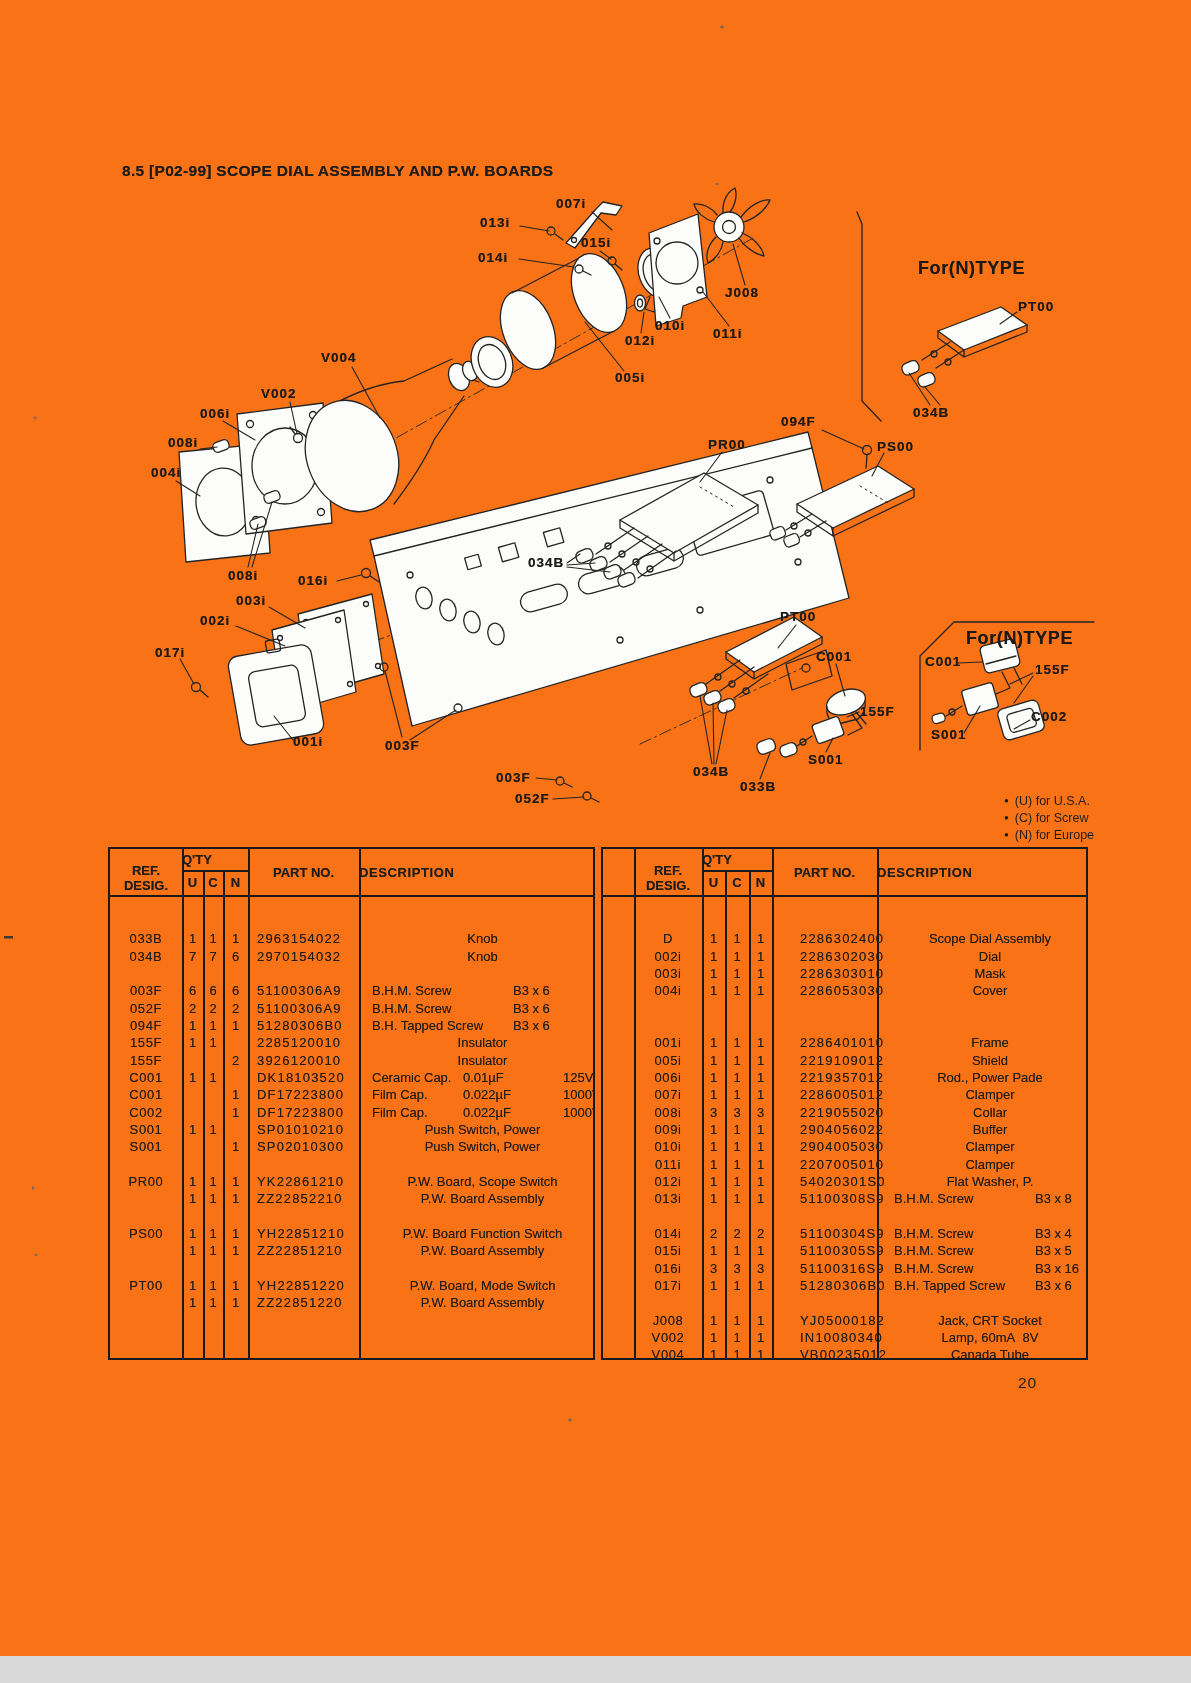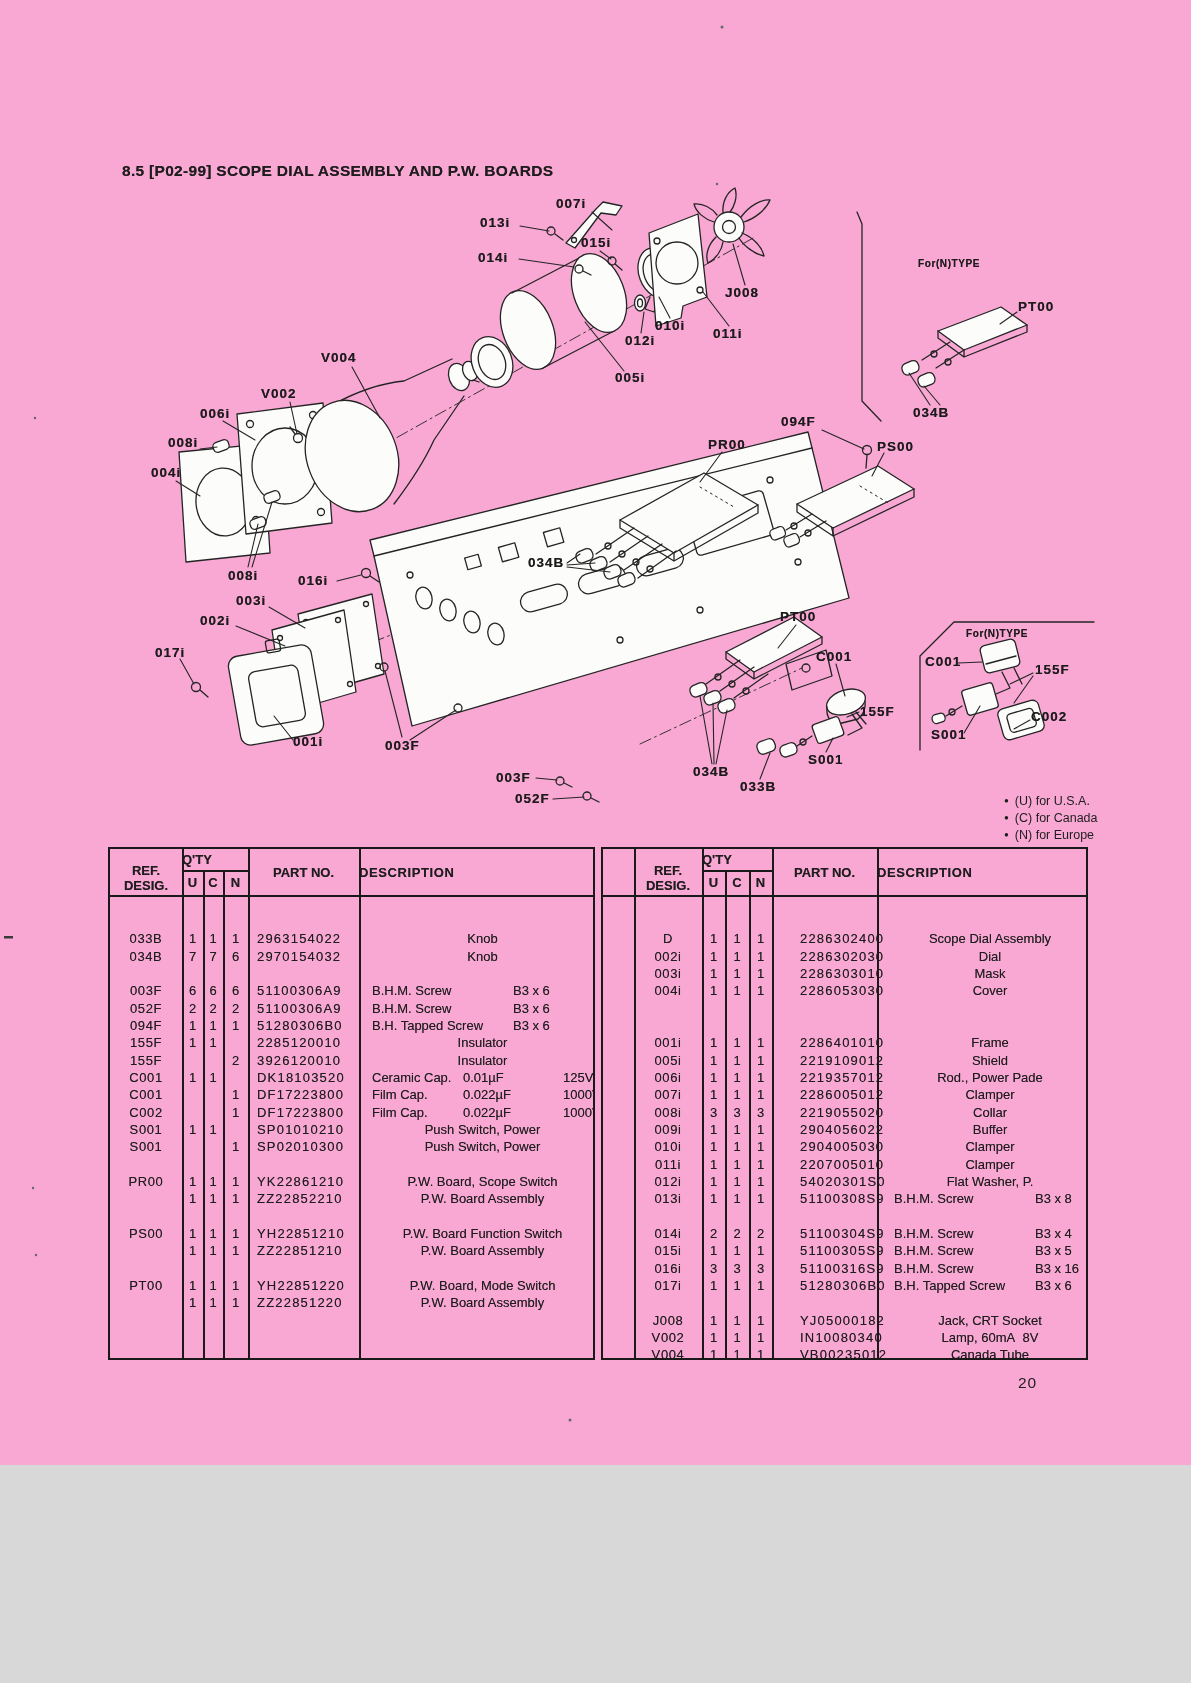--- a/index.html
+++ b/index.html
@@ -1,37 +1,37 @@
 <!DOCTYPE html>
 <html><head>
 <meta charset="utf-8">
 <style>
   html,body{margin:0;padding:0;background:#d8d8d8;}
   .page{
-    position:relative;width:1191px;height:1465px;margin:0 auto;
-    background:#f9a8d4;color:#1d1d1d;
+    position:relative;width:1191px;height:1656px;margin:0 auto;
+    background:#f97316;color:#1d1d1d;
     font-family:"Liberation Sans","DejaVu Sans",sans-serif;
     overflow:hidden;
   }
   .page *{box-sizing:border-box;}
   svg.art{position:absolute;left:0;top:0;}
 
   .title{
     position:absolute;left:122px;top:162px;margin:0;
     font-size:15.5px;font-weight:bold;letter-spacing:.3px;white-space:nowrap;
     text-shadow:0 0 .5px rgba(0,0,0,.6);
   }
 
   
   #diagram-labels{position:absolute;left:0;top:0;width:100%;height:100%;pointer-events:none;}
   .dlabel{
     position:absolute;font-size:13.5px;font-weight:bold;letter-spacing:1px;
     white-space:nowrap;color:#1b1b1b;text-shadow:0 0 .5px rgba(0,0,0,.55);
   }
-  .dlabel-big{font-size:10px;letter-spacing:.6px;}
+  .dlabel-big{font-size:18px;letter-spacing:.6px;}
 
   
   .notes{position:absolute;left:1004px;top:792px;font-size:12.5px;}
   .note{display:flex;align-items:center;height:17px;white-space:nowrap;}
   .note .bullet{font-size:8px;margin-right:6px;}
 
   
   .ptable{
     position:absolute;top:847px;width:487px;height:513px;
     border:2.3px solid #191919;
@@ -375,21 +375,21 @@
       <div class="dlabel" style="left: 931px; top: 727px;">S001</div>
     </div>
 
   <div class="notes">
     <div class="note">
       <span class="bullet">●</span>
       <span>(U) for U.S.A.</span>
     </div>
     <div class="note">
       <span class="bullet">●</span>
-      <span>(C) for Canada</span>
+      <span>(C) for Screw</span>
     </div>
     <div class="note">
       <span class="bullet">●</span>
       <span>(N) for Europe</span>
     </div>
   </div>
 
   <section class="ptable tbl-left">
     <div class="thead">
       <div class="h-ref">

